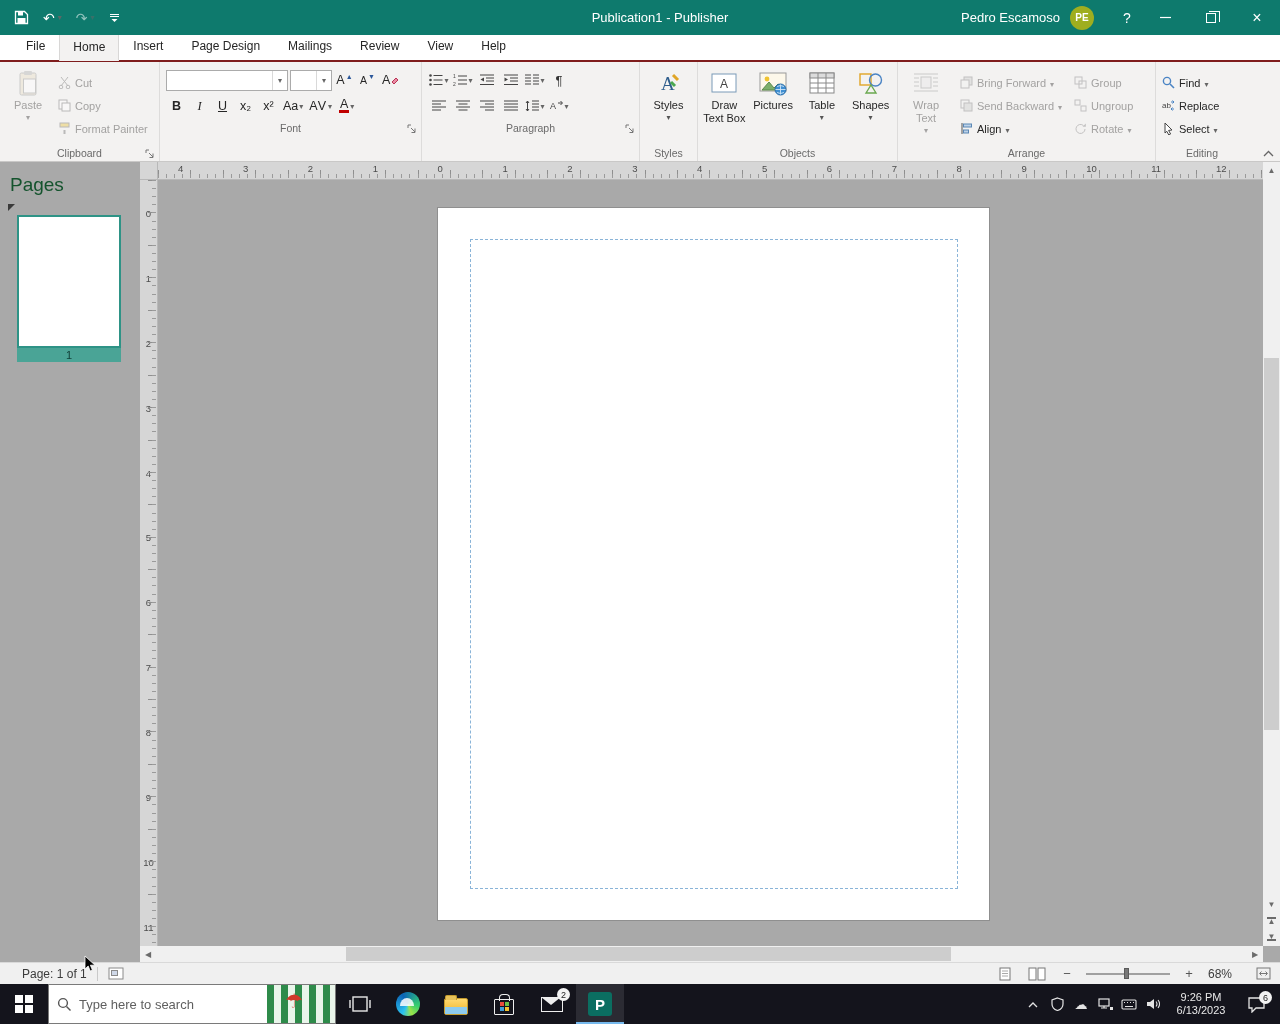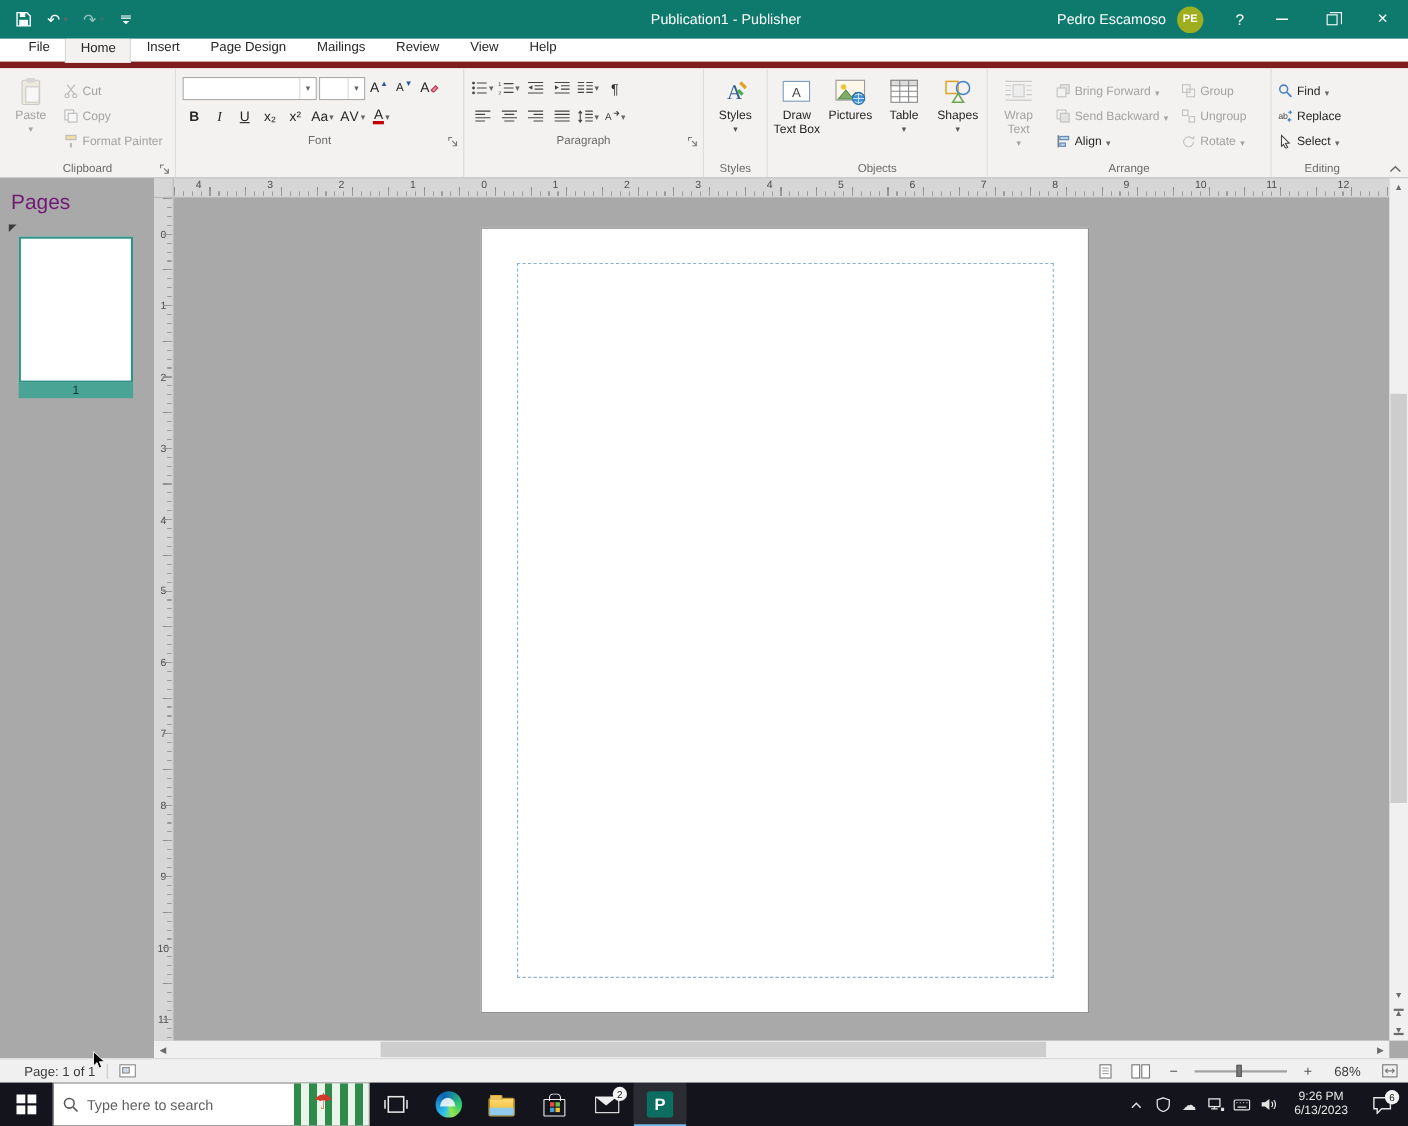--- a/index.html
+++ b/index.html
@@ -16,21 +16,21 @@
   .tb-title { position:absolute; left:0; right:0; text-align:center; font-size:13px; pointer-events:none;padding-left:40px; }
   .tb-right { margin-left:auto; display:flex; align-items:center; height:100%; }
   .tb-user { font-size:13px; margin-right:10px; }
   .tb-avatar { width:24px; height:24px; border-radius:50%; background:#9fae1f; color:#fff; font-size:10px; font-weight:bold; display:flex; align-items:center; justify-content:center; margin-right:18px; }
   .tb-help { width:30px; text-align:center; font-size:14px; }
   .winctl { width:46px; height:35px; display:flex; align-items:center; justify-content:center; font-size:14px; }
   .restore-glyph { width:10px; height:10px; border:1px solid #fff; position:relative; }
   .restore-glyph::before { content:""; position:absolute; left:2px; top:-3px; width:10px; height:10px; border:1px solid #fff; border-left:none; border-bottom:none; }
 
   
-  .tabsrow { height:27px; background:#ffffff; display:flex; align-items:flex-end; padding-left:12px; flex:none; border-bottom:6px solid #7f1d1d; }
+  .tabsrow { height:27px; background:#ffffff; display:flex; align-items:flex-end; padding-left:12px; flex:none; border-bottom:2px solid #7f1d1d; }
   .tab { padding:5px 13px 6px; font-size:12px; color:#262626; cursor:default; border:1px solid transparent; }
   .tab.active { background:#f3f2f1; border-color:#d8d7d6; border-bottom-color:#f3f2f1; margin-bottom:-1px; }
 
   
   .ribbon { height:100px; background:#f3f2f1; display:flex; flex:none; position:relative; border-bottom:1px solid #c9c8c7; }
   .group { flex:none; display:flex; flex-direction:column; border-right:1px solid #dddcdb; padding:2px 2px 0; position:relative; }
   .group-body { flex:1; display:flex; align-items:flex-start; }
   .group-label { height:17px; font-size:10.5px; color:#6a6a6a; display:flex; align-items:center; justify-content:center; position:relative; }
   .launcher { position:absolute; right:2px; bottom:2px; }
   .bigbtn { width:52px; min-width:46px; display:flex; flex-direction:column; align-items:center; padding-top:4px; gap:1px; font-size:11px; color:#262626; text-align:center; line-height:12px; height:78px; }
@@ -46,21 +46,21 @@
   .combo .val { flex:1; padding:0 4px; font-size:11px; color:#333; }
   .combo .arr { width:15px; text-align:center; font-size:8px; color:#666; border-left:1px solid #d9d9d9; align-self:stretch; display:flex; align-items:center; justify-content:center; }
   .fbtn { min-width:21px; height:21px; display:flex; align-items:center; justify-content:center; font-size:12.5px; color:#262626; padding:0 2px; gap:1px; }
   .fbtn .tinyarr { font-size:7px; position:relative; top:-4px; color:#2b579a; }
   .color-a { border-bottom:3px solid #c00000; line-height:11px; padding:0 1px; }
   .pico { width:22px; height:21px; display:flex; align-items:center; justify-content:center; gap:1px; }
 
   
   .workspace { flex:1; display:flex; background:#a9a9a9; position:relative; min-height:0; }
   .pages-panel { width:140px; flex:none; position:relative; }
-  .pages-title { color:#701a75; font-size:19px; padding:12px 0 0 10px; }
+  .pages-title { color:#14532d; font-size:19px; padding:12px 0 0 10px; }
   .pages-collapse { width:0; height:0; border-top:7px solid #3a3a3a; border-right:7px solid transparent; margin:8px 0 0 8px; }
   .thumb-wrap { margin:4px 0 0 17px; width:104px; }
   .page-thumb { width:104px; height:133px; background:#fff; border:2px solid #2e9386; }
   .thumb-num { width:104px; height:14px; background:#4aa496; color:#103c36; font-size:11px; display:flex; align-items:center; justify-content:center; }
 
   .docwrap { flex:1; position:relative; min-width:0; }
   .corner { position:absolute; top:0; left:0; width:18px; height:18px; background:#d6d6d6; border-right:1px solid #b8b8b8; border-bottom:1px solid #b8b8b8; }
   .h-ruler { position:absolute; top:0; left:18px; right:17px; height:18px; background:#d6d6d6; border-bottom:1px solid #b8b8b8; overflow:hidden; }
   .h-ruler::before { content:""; position:absolute; left:0; right:0; bottom:1px; height:8px; background:repeating-linear-gradient(to right,#8f8f8f 0 1px,transparent 1px 32.44px); }
   .h-ruler::after { content:""; position:absolute; left:0; right:0; bottom:1px; height:4px; background:repeating-linear-gradient(to right,#9a9a9a 0 1px,transparent 1px 8.11px); }
@@ -89,21 +89,21 @@
 
   
   .statusbar { height:22px; flex:none; background:#f0f0f0; border-top:1px solid #d9d9d9; display:flex; align-items:center; font-size:12px; color:#3b3b3b; position:relative; }
   .sb-left { display:flex; align-items:center; gap:10px; padding-left:22px; }
   .sb-sep { width:1px; height:14px; background:#c9c9c9; }
   .sb-right { margin-left:auto; display:flex; align-items:center; gap:10px; padding-right:6px; }
   .viewbtn { width:22px; height:18px; display:flex; align-items:center; justify-content:center; }
   .zoombtn { width:18px; height:18px; display:flex; align-items:center; justify-content:center; font-size:13px; color:#555; }
   .ztrack { width:84px; height:2px; background:#a0a0a0; position:relative; }
   .zthumb { position:absolute; left:38px; top:-4.5px; width:5px; height:11px; background:#777; border:1px solid #5a5a5a; }
-  .zoom-pct { width:34px; text-align:center; }
+  .zoom-pct { width:34px; text-align:left; }
   .cursor-arrow { position:absolute; left:84px; top:-8px; }
 
   
   .taskbar { height:40px; flex:none; background:#14141c; display:flex; align-items:stretch; color:#e8e8e8; }
   .tb-btn { width:48px; display:flex; align-items:center; justify-content:center; flex:none; }
   .winlogo { display:grid; grid-template-columns:8px 8px; grid-template-rows:8px 8px; gap:2px; }
   .winlogo i { background:#fdfdfd; }
   .searchbox { width:288px; flex:none; background:#fff; display:flex; border:1px solid #7a7a7a; }
   .searchbox input { border:none; outline:none; flex:1; font-size:13px; color:#333; font-family:"Liberation Sans",sans-serif; background:transparent; min-width:0; }
   .searchbox input::placeholder { color:#5f5f5f; opacity:1; }

